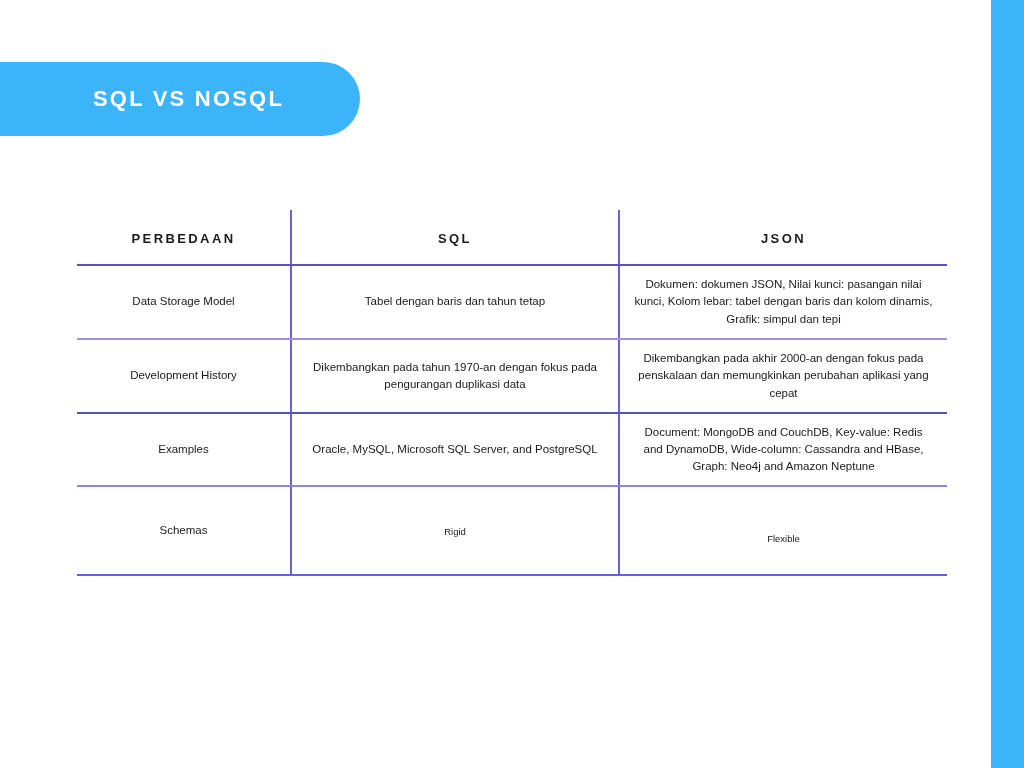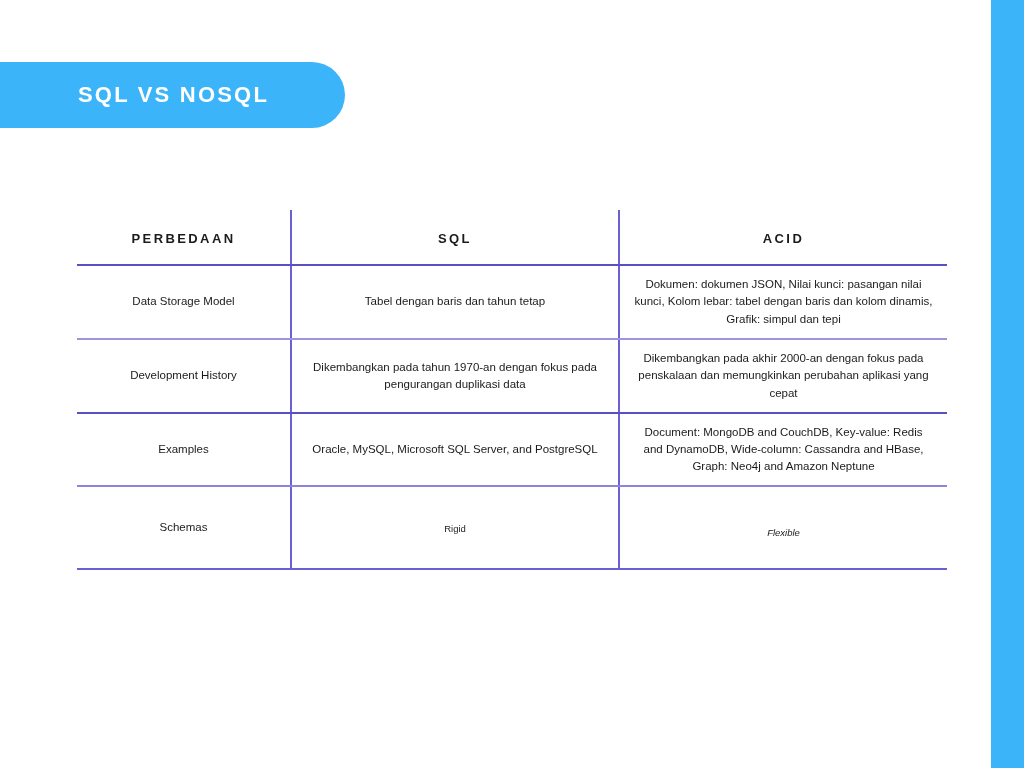--- a/index.html
+++ b/index.html
@@ -24,26 +24,27 @@
     height: 768px;
     background: #3cb4fa;
   }
 
   
   .title-banner {
     position: absolute;
     left: 0;
     top: 62px;
     width: 345px;
-    height: 66px;
+    height: 74px;
     background: #3cb4fa;
     border-top-right-radius: 37px;
     border-bottom-right-radius: 37px;
     display: flex;
     align-items: center;
+    padding-left: 15px;
   }
   .title-text {
     margin-left: 78px;
     color: #ffffff;
     font-size: 22px;
     font-weight: bold;
     letter-spacing: 2.2px;
     line-height: 1;
     white-space: nowrap;
   }
@@ -96,21 +97,21 @@
   tbody tr.r-examples    td { height: 71px; border-bottom: 2px solid #8d84dc; }
   tbody tr.r-schemas     td { height: 69px; border-bottom: 2px solid #6b5fd6; }
   tbody tr.r-scalling    td { height: 73px; border-bottom: 2px solid #9d94e0; }
   tbody tr.r-acid        td { height: 73px; border-bottom: 2px solid #8d84dc; }
 
   
   tbody tr.r-schemas td.small-val {
     font-size: 9.5px;
   }
   tbody tr.r-schemas td.nudge-1 { padding-top: 4px; }
-  tbody tr.r-schemas td.nudge-2 { padding-top: 12px; font-style: italic; }
+  tbody tr.r-schemas td.nudge-2 { padding-top: 18px; }
 </style>
 </head>
 <body>
 
 <div class="accent-stripe"></div>
 
 <div class="title-banner">
   <div class="title-text">SQL VS NOSQL</div>
 </div>
 
@@ -118,21 +119,21 @@
   <table class="compare">
     <colgroup>
       <col class="c-attr">
         <col class="c-sql">
         <col class="c-nosql">
     </colgroup>
     <thead>
       <tr>
         <th>PERBEDAAN</th>
         <th class="col-div-l">SQL</th>
-        <th class="col-div-l">ACID</th>
+        <th class="col-div-l">JSON</th>
       </tr>
     </thead>
     <tbody>
 
       <tr class="r-datastorage">
         <td>Data Storage Model</td>
         <td class="col-div-l">Tabel dengan baris dan tahun tetap</td>
         <td class="col-div-l">Dokumen: dokumen JSON, Nilai kunci: pasangan nilai kunci, Kolom lebar: tabel dengan baris dan kolom dinamis, Grafik: simpul dan tepi</td>
       </tr>
 

